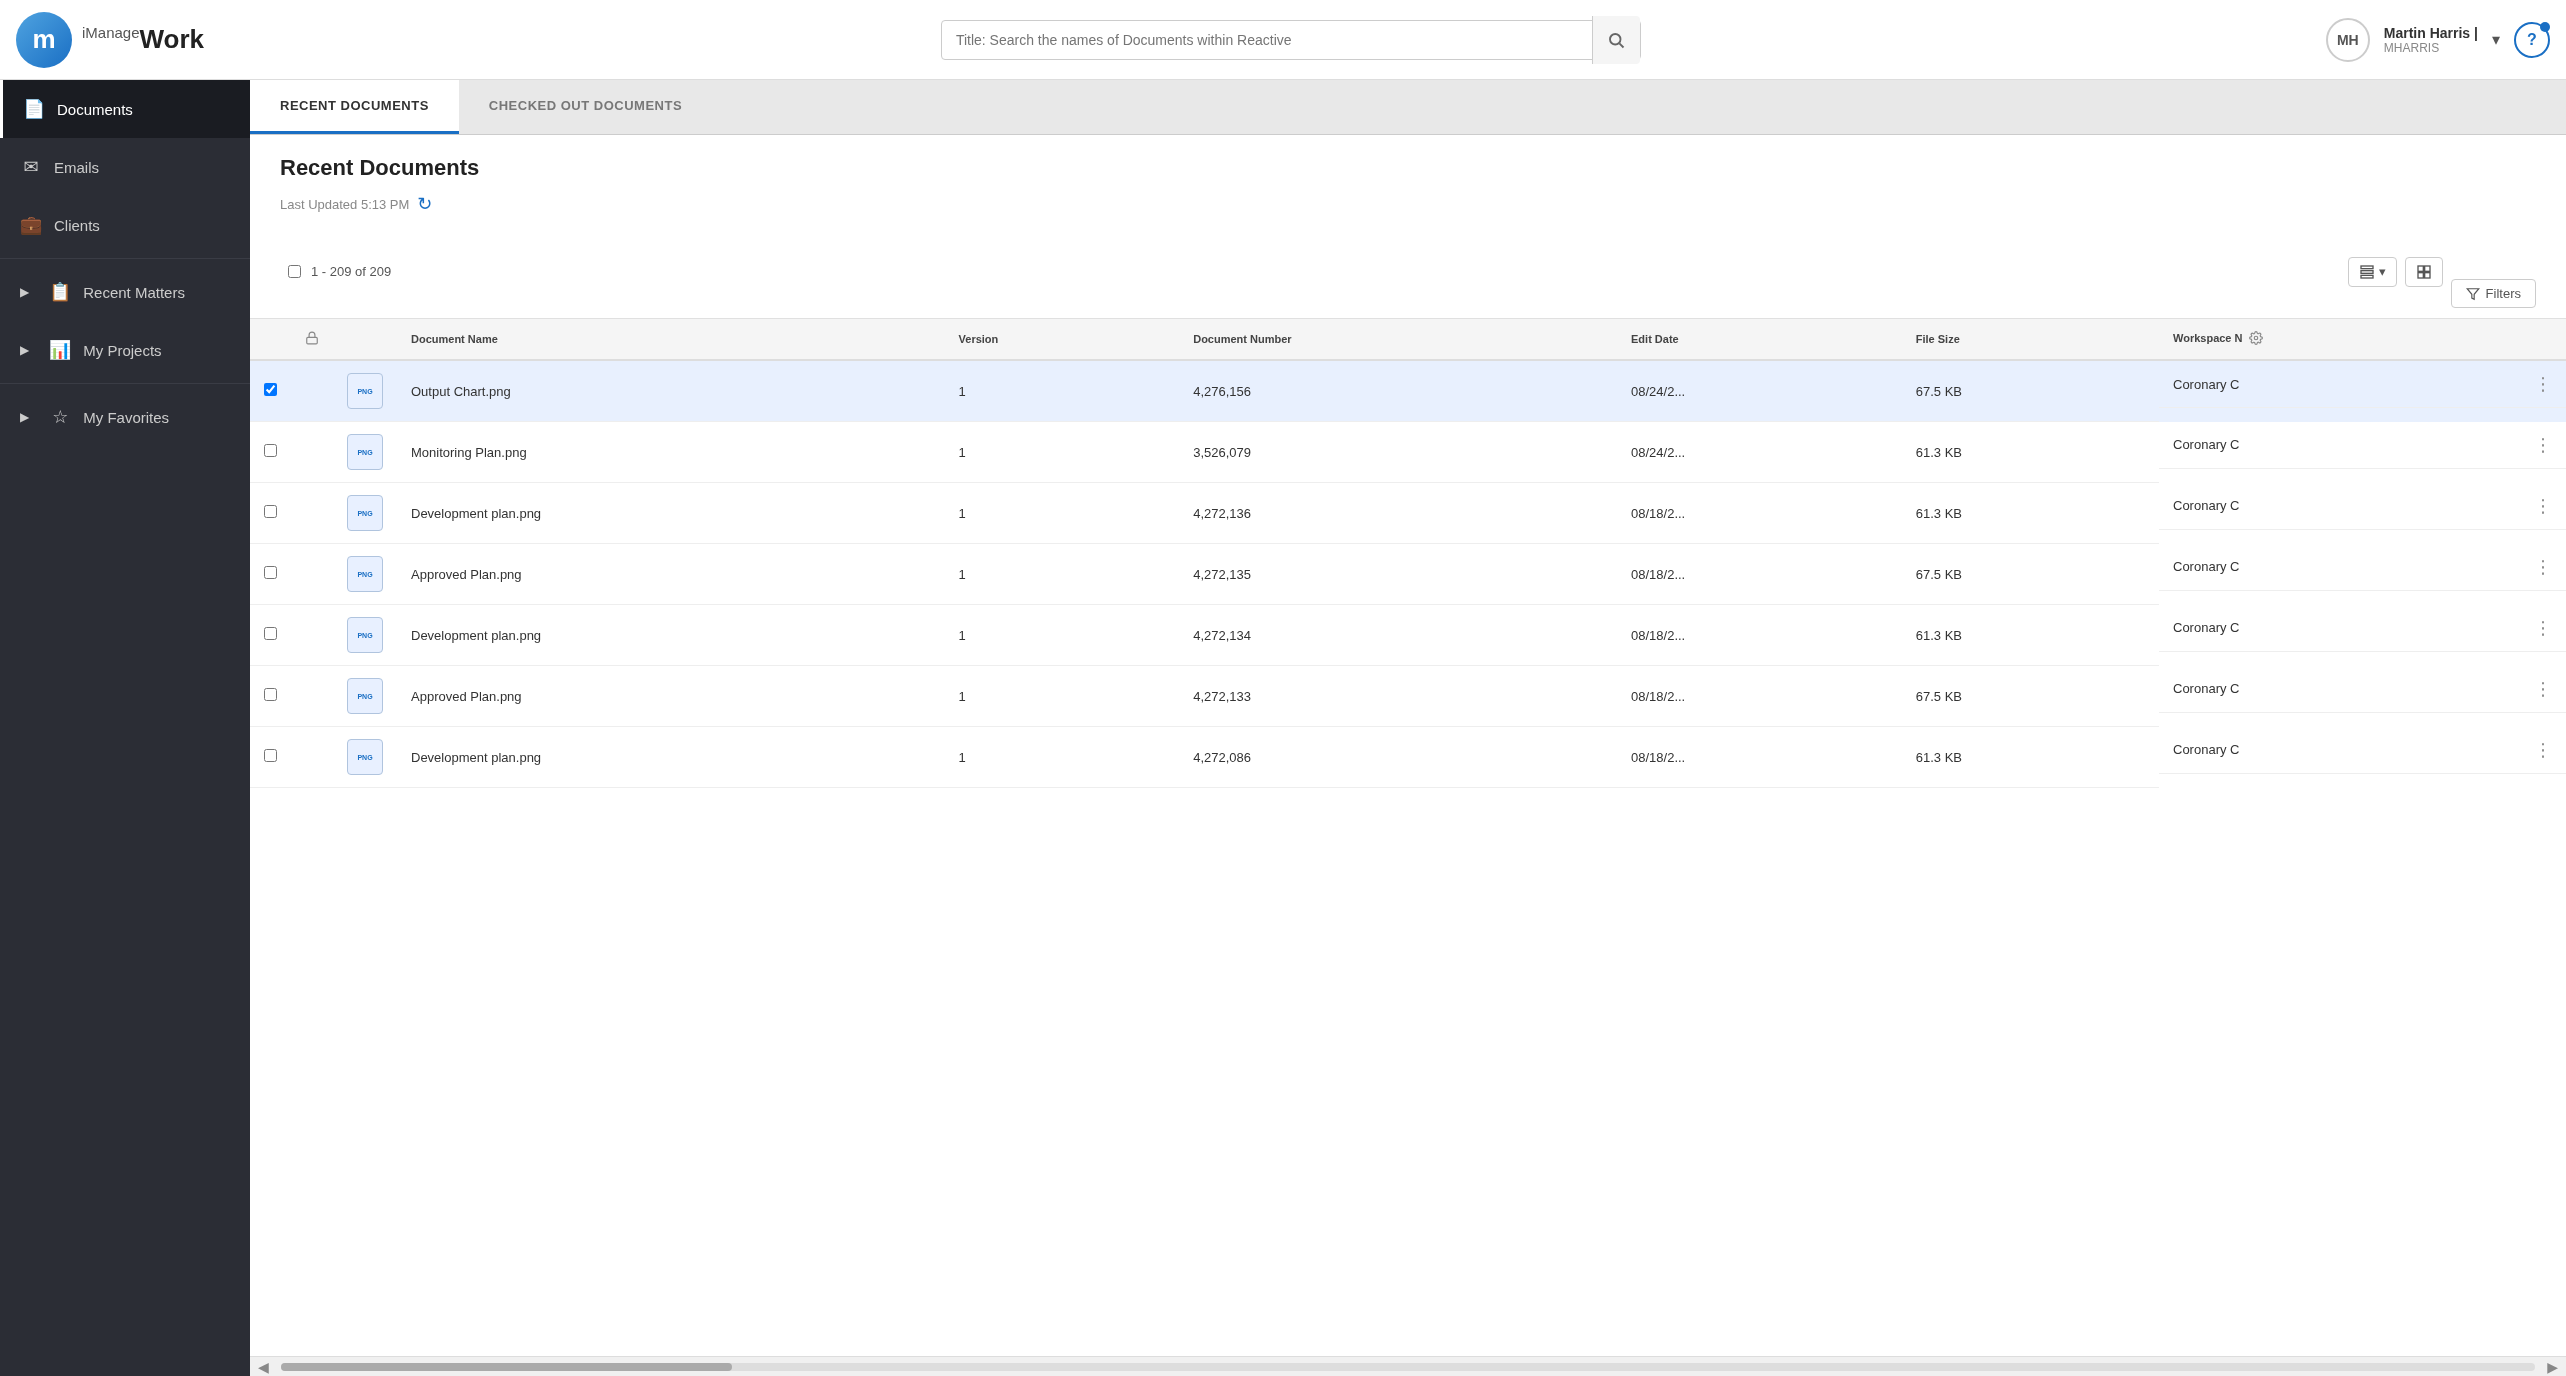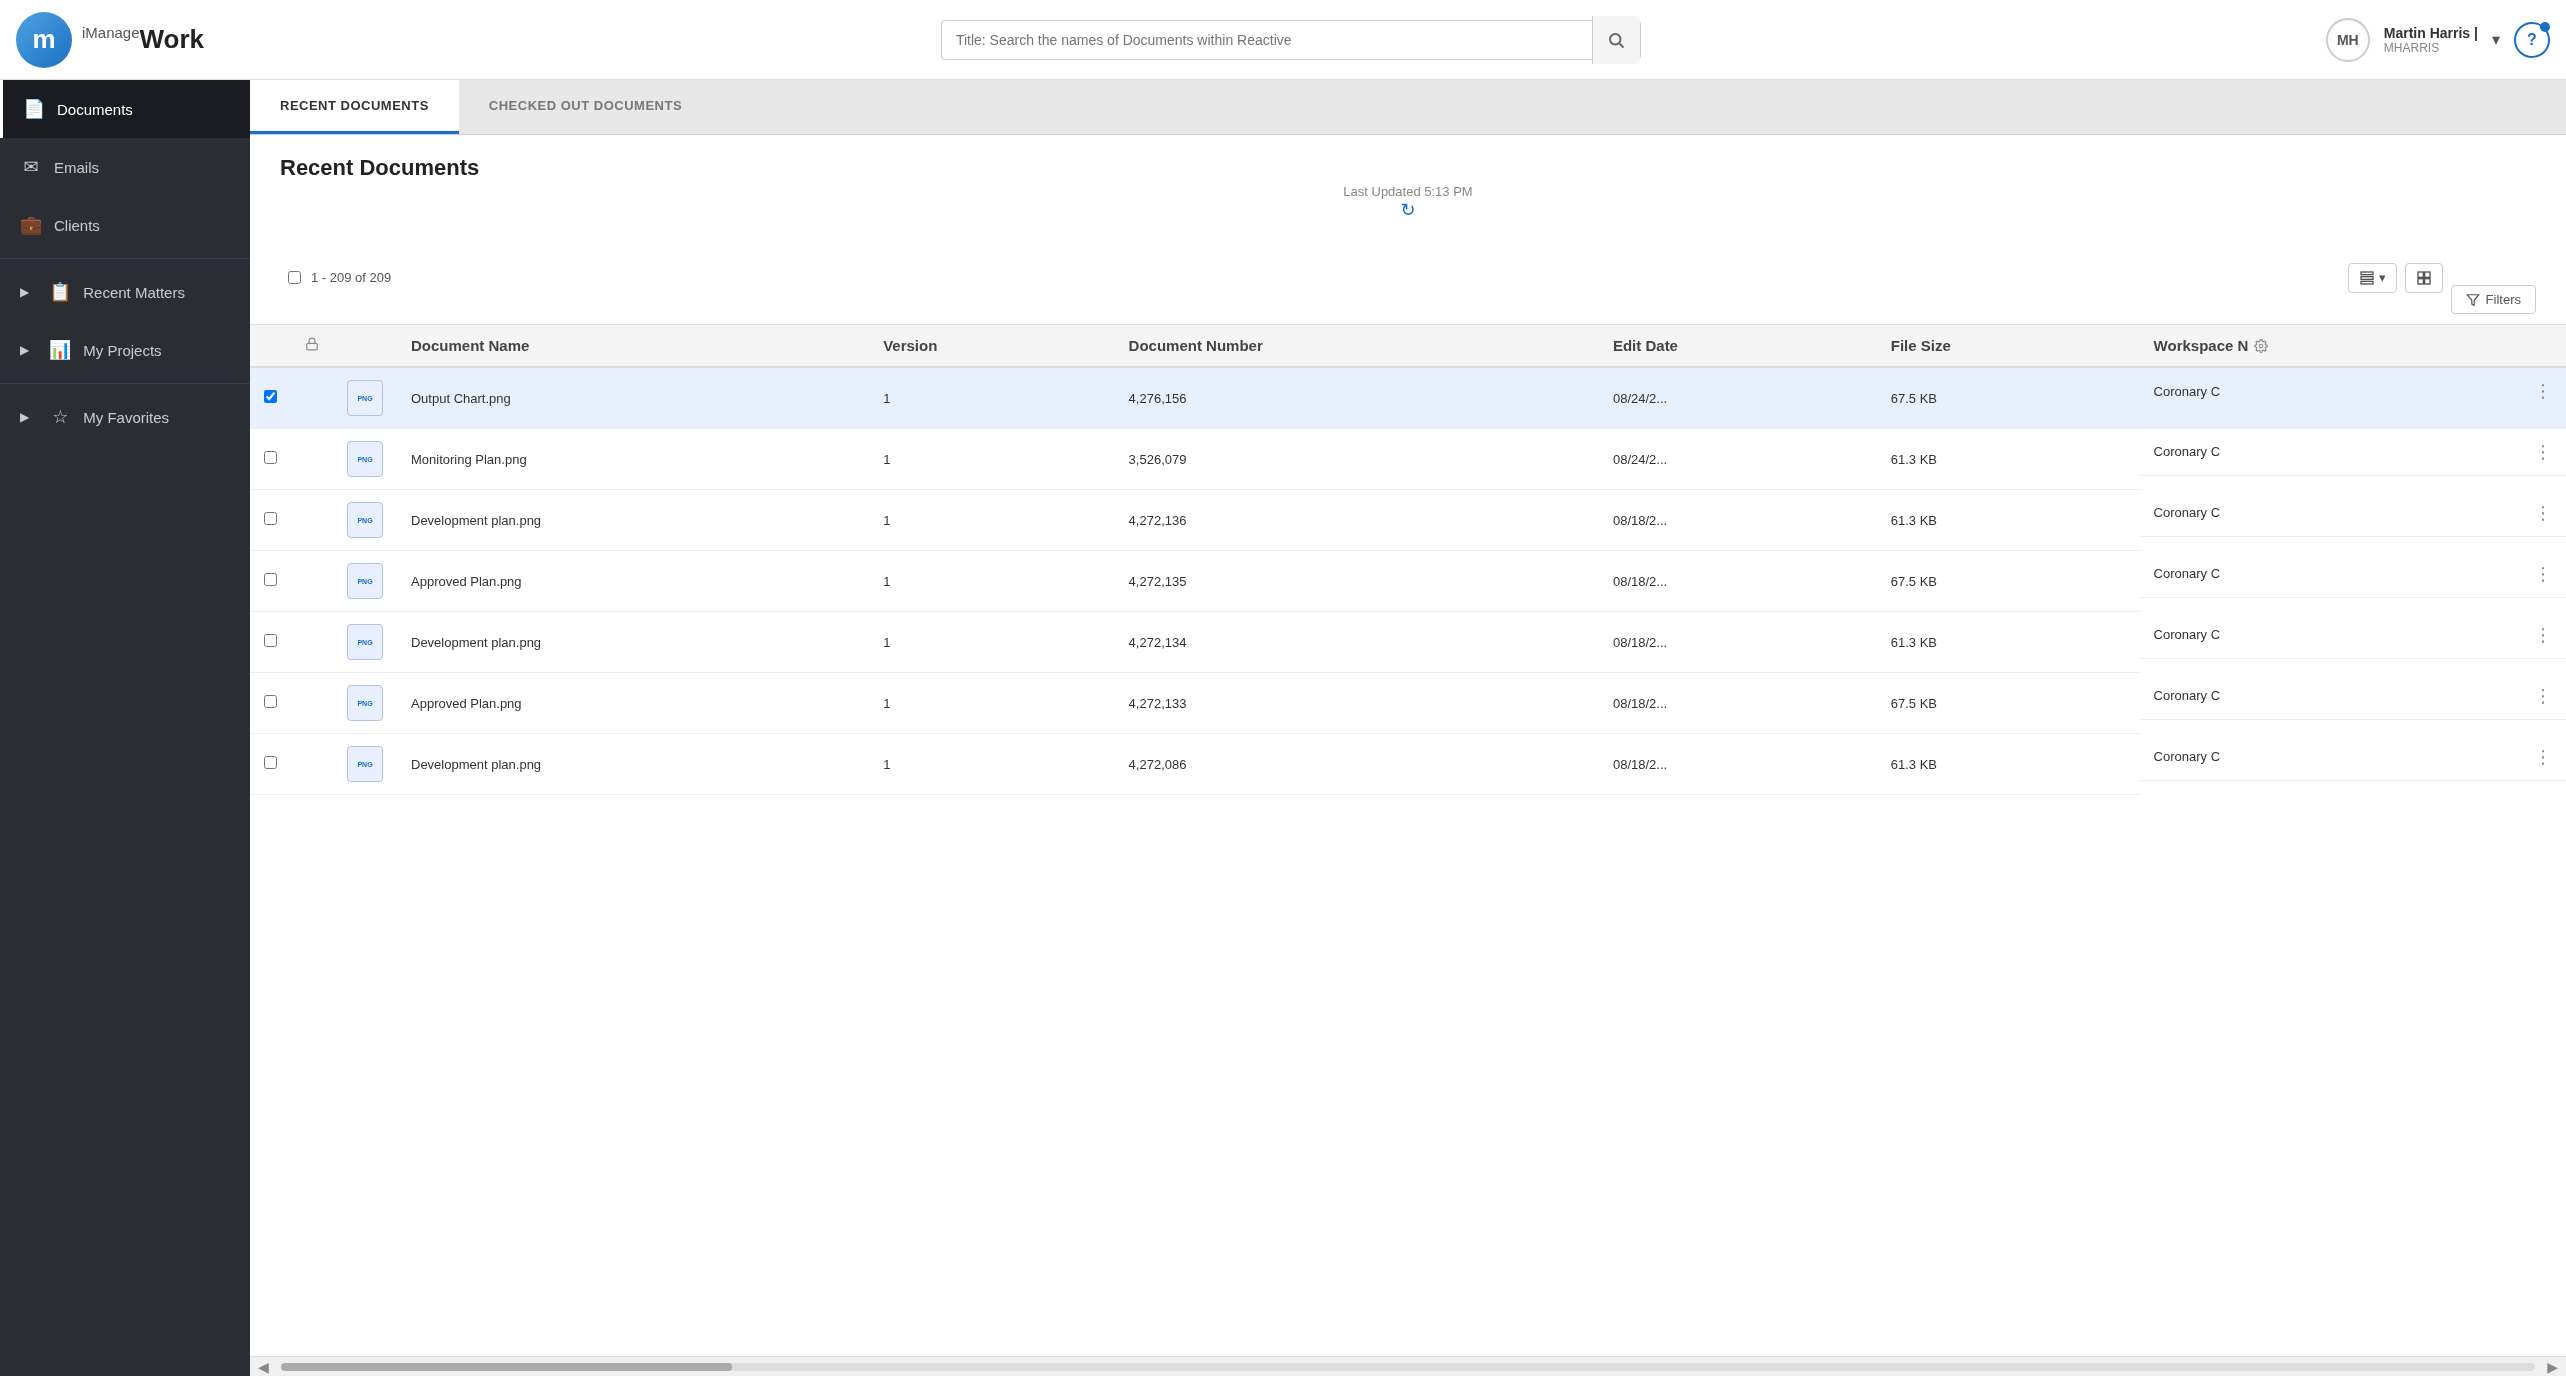--- a/index.html
+++ b/index.html
@@ -44,36 +44,36 @@
     .content-area { flex: 1; display: flex; flex-direction: column; overflow: hidden; background: #fff; }
 
     
     .tabs-bar { display: flex; background: #e8e8e8; border-bottom: 1px solid #ccc; flex-shrink: 0; }
     .tab { padding: 18px 30px; font-size: 13px; font-weight: 600; cursor: pointer; color: #777; letter-spacing: 0.5px; border-bottom: 3px solid transparent; }
     .tab.active { background: #fff; color: #333; border-bottom: 3px solid #1a6fc4; }
 
     
     .content-header { padding: 20px 30px 10px; flex-shrink: 0; }
     .content-title { font-size: 22px; font-weight: 600; color: #222; }
-    .last-updated { display: flex; align-items: center; font-size: 13px; color: #888; margin-top: 3px; flex-direction: column; }
+    .last-updated { display: flex; align-items: center; gap: 8px; font-size: 13px; color: #888; margin-top: 12px; }
     .refresh-icon { color: #1a6fc4; font-size: 18px; cursor: pointer; }
 
     
     .table-toolbar { display: flex; align-items: center; justify-content: space-between; padding: 10px 30px; border-bottom: 1px solid #e0e0e0; flex-shrink: 0; }
     .record-count { font-size: 13px; color: #555; }
     .toolbar-actions { display: flex; align-items: center; gap: 8px; }
     .filter-btn { display: flex; align-items: center; gap: 6px; padding: 6px 14px; border: 1px solid #ccc; border-radius: 4px; background: #fff; cursor: pointer; font-size: 13px; color: #555; margin-top: 44px; }
     .view-btn { display: flex; align-items: center; gap: 4px; padding: 6px 10px; border: 1px solid #ccc; border-radius: 4px; background: #fff; cursor: pointer; font-size: 13px; color: #555; }
     .view-btn.grid-view { padding: 6px 10px; }
 
     
     .table-container { flex: 1; overflow: auto; }
     table { width: 100%; border-collapse: collapse; }
     thead tr { background: #f5f5f5; border-bottom: 2px solid #ddd; }
-    th { padding: 12px 14px; text-align: left; font-size: 15px; font-weight: 600; color: #444; white-space: nowrap; }
+    th { padding: 12px 14px; text-align: left; font-size: 11px; font-weight: 600; color: #444; white-space: nowrap; }
     td { padding: 12px 14px; font-size: 13px; color: #333; border-bottom: 1px solid #eee; }
     tr.highlighted { background: #e8f0fe; }
     .checkbox-col { width: 40px; }
     .lock-col { width: 40px; }
     .icon-col { width: 50px; }
     .file-icon { display: inline-flex; align-items: center; justify-content: center; width: 36px; height: 36px; background: #e8f0ff; border: 1px solid #b0c4de; border-radius: 4px; font-size: 9px; font-weight: bold; color: #1a6fc4; flex-direction: column; }
     .more-btn { cursor: pointer; color: #888; font-size: 18px; }
 
     
     .scroll-bar-bottom { display: flex; align-items: center; padding: 4px 0; background: #f0f0f0; border-top: 1px solid #ddd; flex-shrink: 0; height: 20px; }

